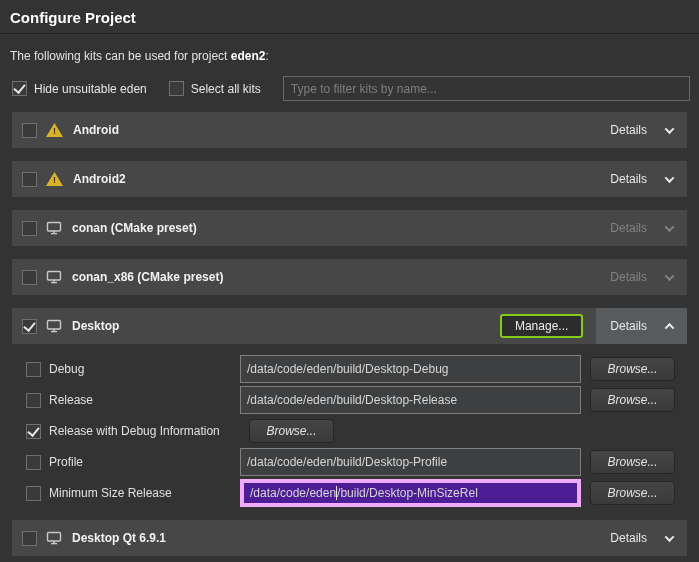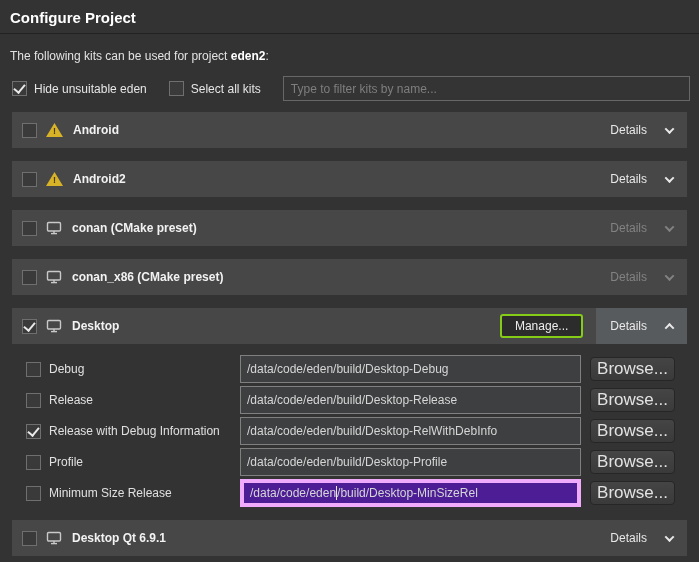--- a/index.html
+++ b/index.html
@@ -68,21 +68,21 @@
   .config-label { width:191px; margin-left:8px; color:#e0e0e0; }
   .path-input {
     flex:1; height:28px; background:#3d3f41; border:1px solid #7f7f7f;
     color:#d6d6d6; display:flex; align-items:center; padding:0 6px; white-space:nowrap; overflow:hidden;
   }
   .path-input.focused { border:4px solid #f0abfc; background:#4c1d95; }
   .caret { width:1px; height:14px; background:#e8e8e8; flex:none; }
   .browse-btn {
     width:85px; height:24px; margin-left:9px; flex:none;
     background:linear-gradient(#454545,#3a3a3a); border:1px solid #262626; border-radius:4px;
-    color:#e2e2e2; font-family:inherit; font-size:17px;
+    color:#e2e2e2; font-family:inherit; font-size:12px;font-style:italic;
   }
 </style>
 </head>
 <body>
 
 <div class="title">Configure Project</div>
 <div class="separator"></div>
 
 <div class="info"><span>The following kits can be used for project </span><b>eden2</b><span>:</span></div>
 
@@ -184,23 +184,20 @@
       <span class="config-label">Release</span>
       <div class="path-input">
           <span>/data/code/eden/build/Desktop-Release</span>
         </div>
       <button class="browse-btn">Browse...</button>
     </div>
 
     <div class="config-row">
       <span class="cb checked"></span>
       <span class="config-label">Release with Debug Information</span>
-      <div class="path-input">
-          <span>/data/code/eden/build/Desktop-RelWithDebInfo</span>
-        </div>
       <button class="browse-btn">Browse...</button>
     </div>
 
     <div class="config-row">
       <span class="cb"></span>
       <span class="config-label">Profile</span>
       <div class="path-input">
           <span>/data/code/eden/build/Desktop-Profile</span>
         </div>
       <button class="browse-btn">Browse...</button>

